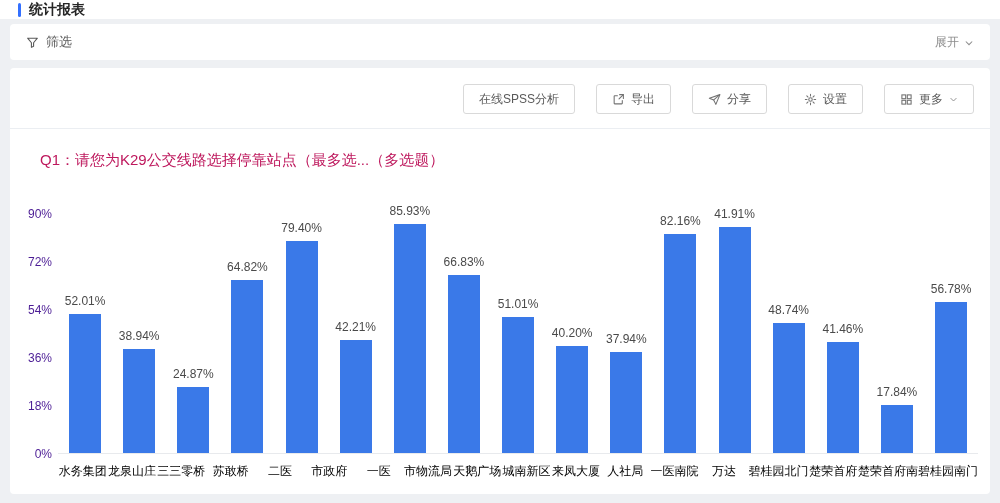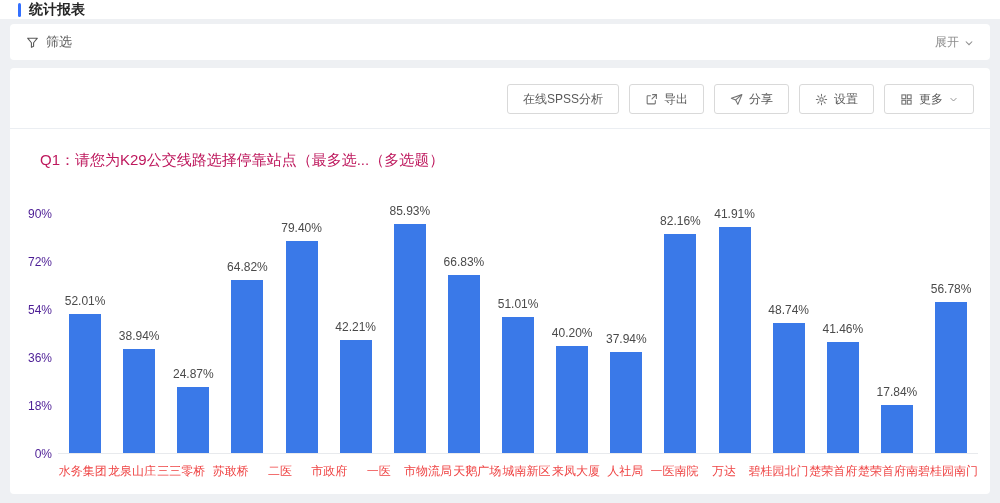--- a/index.html
+++ b/index.html
@@ -26,21 +26,21 @@
   .filter-left { display:flex; align-items:center; gap:7px; font-size:13px; color:#595959; cursor:pointer; }
   .filter-right { display:flex; align-items:center; gap:5px; font-size:12px; color:#8c8c8c; cursor:pointer; }
   .filter-right svg { margin-top:1px; }
 
   
   .card {
     margin:8px 10px 0; background:#fff; border-radius:4px;
     height:426px; overflow:hidden;
   }
   .toolbar {
-    display:flex; justify-content:flex-end; gap:10px;
+    display:flex; justify-content:flex-end; gap:21px;
     padding:16px 16px 14px;
   }
   .tbtn {
     height:30px; background:#fff; border:1px solid #d9d9d9; border-radius:3px;
     color:#595959; font-size:12px; font-family:inherit;
     display:inline-flex; align-items:center; gap:6px; padding:0 15px;
     cursor:pointer;
   }
   .tbtn svg { flex:none; }
   .divider { height:1px; background:#ebeef2; }
@@ -58,21 +58,21 @@
   .bar {
     position:absolute; bottom:0; left:50%; transform:translateX(-50%);
     width:32px; cursor:pointer;
   }
   .val {
     position:absolute; left:50%; transform:translateX(-50%);
     font-size:12px; color:#4a4a4a; white-space:nowrap;
   }
   .x-labels { position:absolute; left:44px; right:0; top:249px; display:flex; }
   .xlab {
-    flex:1; text-align:center; font-size:12px; color:#ef4444;
+    flex:1; text-align:center; font-size:12px; color:#000000;
     white-space:nowrap; overflow:visible;
   }
 </style>
 </head>
 <body>
 
 <div class="app-header">
   <span class="accent"></span>
   <h1 class="app-title">统计报表</h1>
 </div>

